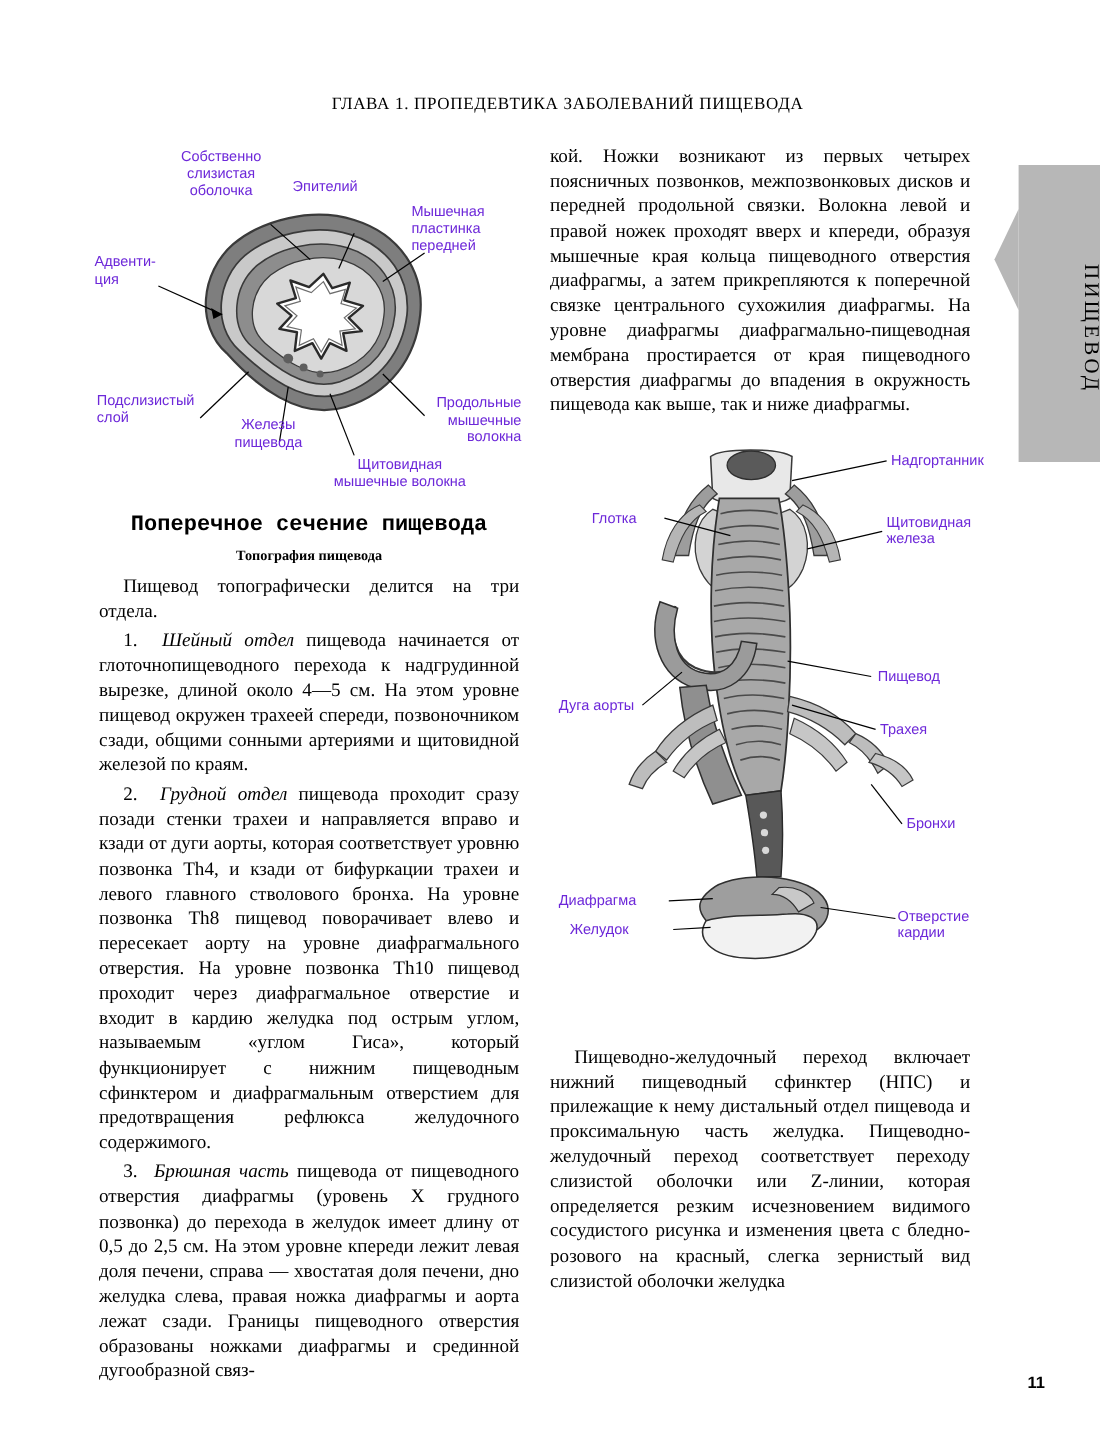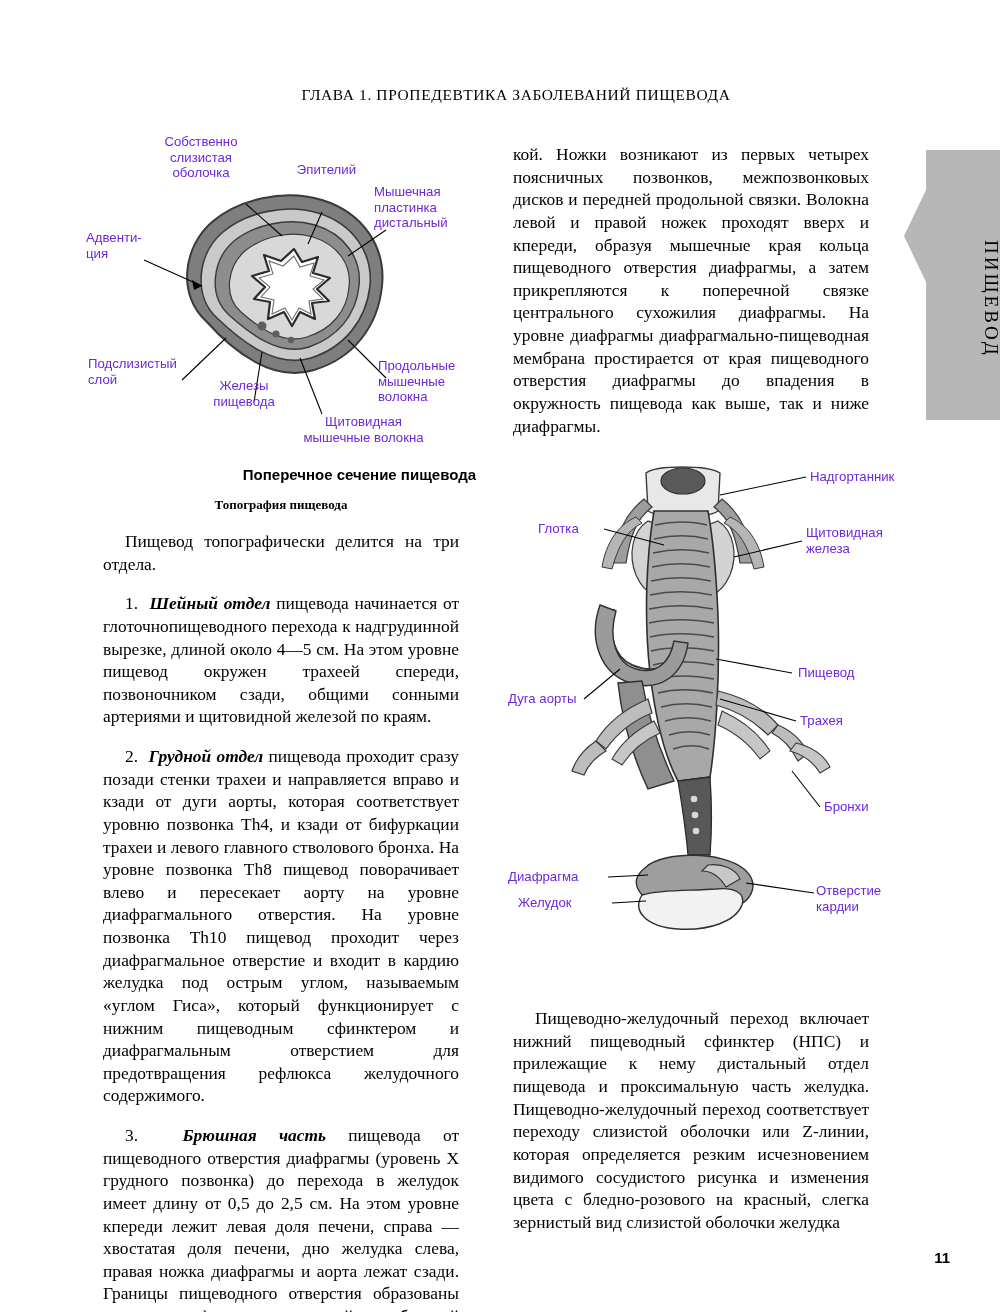--- a/index.html
+++ b/index.html
@@ -47,61 +47,61 @@
   }
   .col-left{
     position:absolute;
     left:70px;top:126px;width:390px;
   }
   .col-right{
     position:absolute;
     left:480px;top:126px;width:390px;
   }
   p{
-    margin:17px;
+    margin:4px;
     font-size:17.4px;
     line-height:1.30;
     text-align:justify;
     text-justify:inter-word;
     hyphens:auto;
   }
   p.indent{text-indent:22px;}
   .h2{
     font-size:13px;
     font-weight:bold;
     text-align:center;
     margin:16px 0 8px 0;
     font-family:"Liberation Serif", serif;
   }
   .fig-caption{
-    font-family:Liberation Sans, sans-serif;
+    font-family:Liberation Mono, monospace;
     font-weight:bold;
-    font-size:15px;
-    text-align:right;
+    font-size:20px;
+    text-align:center;
     margin-top:10px;
   }
   .figure{
     position:relative;
     width:390px;
   }
   .lbl{
     position:absolute;
     font-family:"Liberation Sans", sans-serif;
     font-size:13.2px;
     line-height:1.18;
     color:#6d28d9;
   }
   .page-num{
     position:absolute;
     right:66px;bottom:46px;
     font-family:"Liberation Sans", sans-serif;
     font-weight:bold;
     font-size:15px;
   }
-  .bi{font-weight:bold;font-style:italic;}
+  .bi{font-weight:normal;font-style:italic;}
   svg{display:block;}
 </style>
 </head>
 <body>
 
 <div class="page">
 
   <div class="running-head">ГЛАВА 1. ПРОПЕДЕВТИКА ЗАБОЛЕВАНИЙ ПИЩЕВОДА</div>
 
   <div class="thumb-tab"></div>
@@ -135,33 +135,33 @@
         <polygon points="116,160 106,154 108,164" fill="#000"></polygon>
         <line x1="96" y1="254" x2="140" y2="212" stroke="#000" stroke-width="1.1"></line>
         <line x1="168" y1="276" x2="176" y2="226" stroke="#000" stroke-width="1.1"></line>
         <line x1="236" y1="288" x2="214" y2="232" stroke="#000" stroke-width="1.1"></line>
         <line x1="300" y1="252" x2="262" y2="214" stroke="#000" stroke-width="1.1"></line>
       </svg>
 
       <div class="lbl" style="left:60px;top:8px;width:110px;text-align:center;white-space:pre-line;">Собственно
 слизистая
 оболочка</div>
-      <div class="lbl" style="left:180px;top:36px;width:90px;text-align:right;">Эпителий</div>
+      <div class="lbl" style="left:180px;top:36px;width:90px;text-align:left;">Эпителий</div>
       <div class="lbl" style="left:288px;top:58px;width:100px;white-space:pre-line;">Мышечная
 пластинка
-дистальный</div>
+передней</div>
       <div class="lbl" style="left:0px;top:104px;width:70px;white-space:pre-line;">Адвенти-
 ция</div>
       <div class="lbl" style="left:2px;top:230px;width:112px;white-space:pre-line;">Подслизистый
 слой</div>
       <div class="lbl" style="left:112px;top:252px;width:92px;text-align:center;white-space:pre-line;">Железы
 пищевода</div>
       <div class="lbl" style="left:170px;top:288px;width:215px;text-align:center;white-space:pre-line;">Щитовидная
 мышечные волокна</div>
-      <div class="lbl" style="left:292px;top:232px;width:96px;white-space:pre-line;">Продольные
+      <div class="lbl" style="left:292px;top:232px;width:96px;white-space:pre-line;text-align:right;">Продольные
 мышечные
 волокна</div>
 
       <div class="fig-caption" style="position:absolute;left:0;top:330px;width:390px;">Поперечное сечение пищевода</div>
     </div>
 
     <div class="h2">Топография пищевода</div>
 
     <p class="indent">Пищевод топографически делится на три отдела.</p>
 

